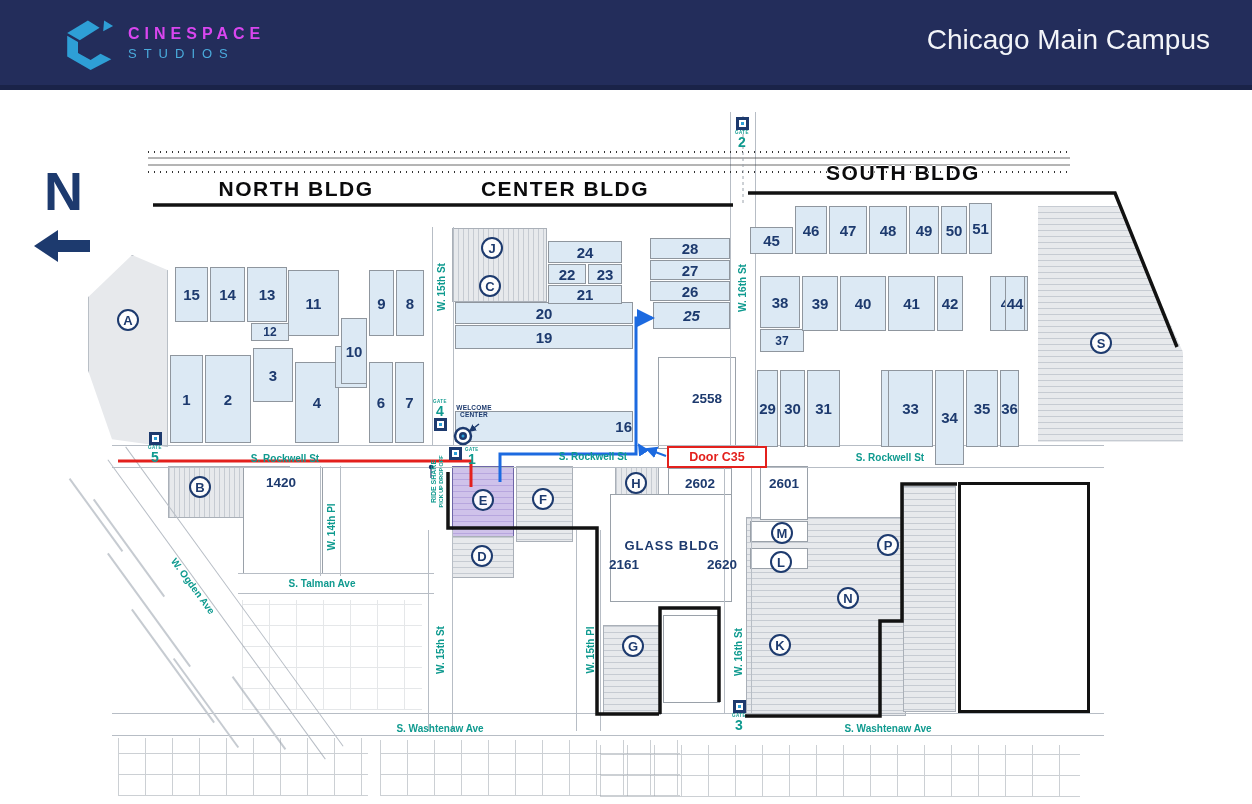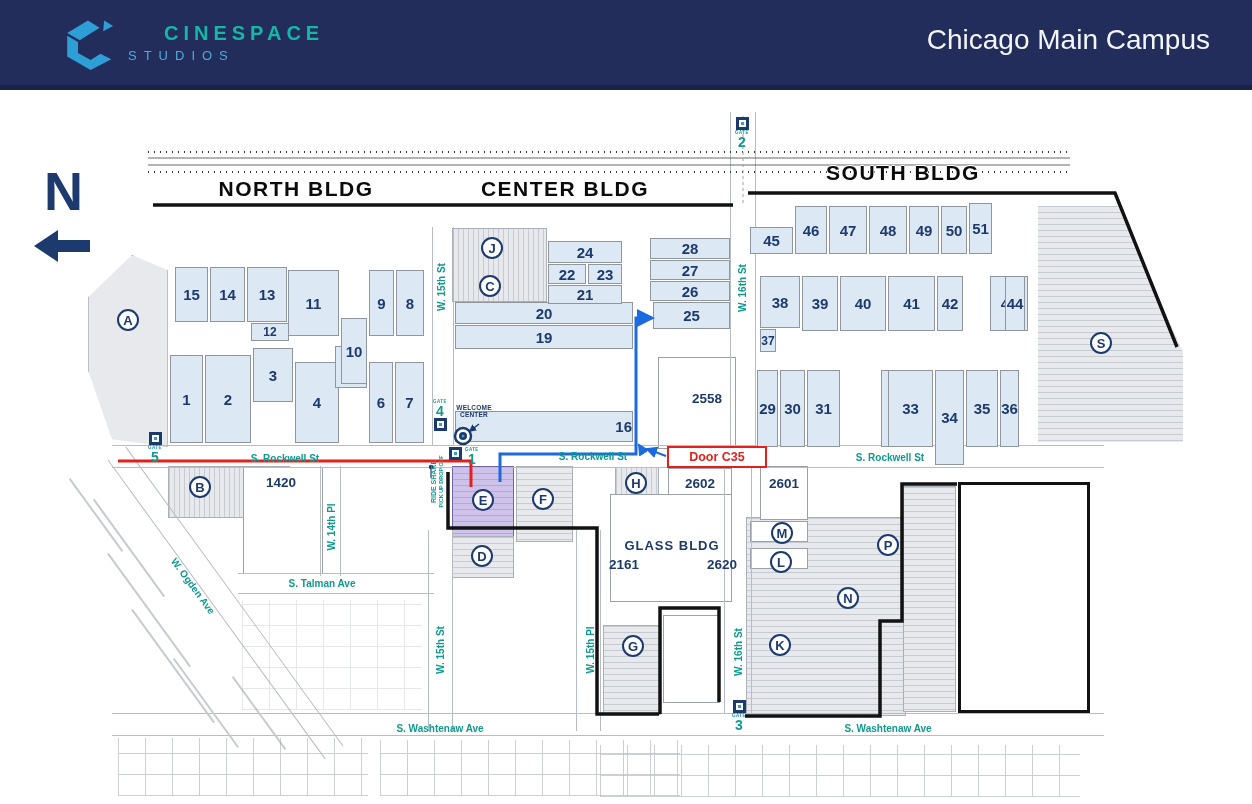--- a/index.html
+++ b/index.html
@@ -2,21 +2,21 @@
 <html><head>
 <meta charset="utf-8">
 <style>
   html,body{margin:0;padding:0;background:#fff;}
   .page{position:relative;width:1252px;height:804px;overflow:hidden;background:#fff;
         font-family:"Liberation Sans", sans-serif;}
   
   .hdr{position:absolute;left:0;top:0;width:1252px;height:90px;background:#232d5b;
        border-bottom:5px solid #1a2348;z-index:30;display:flex;align-items:center;box-sizing:border-box;}
   .brand{display:flex;align-items:center;gap:14px;margin-left:60px;}
-  .brand .bt1{color:#14b8a6;font-size:20px;font-weight:bold;letter-spacing:5px;margin-left:36px;}
+  .brand .bt1{color:#d946ef;font-size:16px;font-weight:bold;letter-spacing:5px;}
   .brand .bt2{color:#4aabdc;font-size:13px;letter-spacing:7px;margin-top:3px;}
   .hdr h1{position:absolute;right:42px;top:24px;margin:0;color:#f3f5f9;font-size:28px;font-weight:400;}
   
   .map{position:absolute;inset:0;z-index:1;}
   .abs{position:absolute;box-sizing:border-box;}
   
   .lot{background:#e7e9ec;border:1px solid #aab0b8;}
   .hatch-h{background-image:repeating-linear-gradient(180deg,#c6cbd2 0 1px,transparent 1px 6px);}
   .hatch-v{background-image:repeating-linear-gradient(90deg,#c6cbd2 0 1px,transparent 1px 5px);}
   .purple{background-color:#cfc2ea;border:1px solid #6e66a8;
@@ -28,21 +28,21 @@
   .road-v{border-left:1px solid #b7bdc5;border-right:1px solid #b7bdc5;}
   .diag{position:absolute;width:2px;background:#c6cbd1;transform:rotate(-36deg);}
   .grid{position:absolute;opacity:.5;
         background-image:repeating-linear-gradient(90deg,#9ba2aa 0 1px,transparent 1px 27px),
                          repeating-linear-gradient(0deg,#9ba2aa 0 1px,transparent 1px 21px);}
   
   .stage{position:absolute;background:#dce9f4;border:1px solid #8f969e;display:flex;
          align-items:center;justify-content:center;z-index:3;box-sizing:border-box;}
   .stage span{color:#1d3a6e;font-weight:800;font-size:15px;line-height:1;}
   .stage.sm span{font-size:12px;}
-  .stage.purple{z-index:3;}
+  .stage.purple{z-index:3;font-style:italic;}
   
   .lotc{position:absolute;width:22px;height:22px;border:2px solid #1d3a6e;border-radius:50%;
         background:rgba(255,255,255,.9);color:#1d3a6e;font-weight:800;font-size:13px;
         display:flex;align-items:center;justify-content:center;z-index:7;box-sizing:border-box;}
   
   .street{position:absolute;color:#0f9a8f;font-size:10px;font-weight:600;white-space:nowrap;
           transform:translate(-50%,-50%);z-index:7;}
   .addr{position:absolute;color:#1d3a6e;font-size:13.5px;font-weight:800;white-space:nowrap;
         transform:translate(-50%,-50%);z-index:6;}
   .bhdr{position:absolute;color:#0b0b0c;font-size:21px;font-weight:600;letter-spacing:1.5px;
@@ -284,21 +284,21 @@
       </div>
       <div class="stage" style="left: 935px; top: 370px; width: 29px; height: 95px;">
         <span>34</span>
       </div>
       <div class="stage" style="left: 966px; top: 370px; width: 32px; height: 77px;">
         <span>35</span>
       </div>
       <div class="stage" style="left: 1000px; top: 370px; width: 19px; height: 77px;">
         <span>36</span>
       </div>
-      <div class="stage sm" style="left: 760px; top: 329px; width: 16px; height: 23px;">
+      <div class="stage sm" style="left: 760px; top: 329px; width: 44px; height: 23px;">
         <span>37</span>
       </div>
       <div class="stage" style="left: 760px; top: 276px; width: 40px; height: 52px;">
         <span>38</span>
       </div>
       <div class="stage" style="left: 802px; top: 276px; width: 36px; height: 55px;">
         <span>39</span>
       </div>
       <div class="stage" style="left: 840px; top: 276px; width: 46px; height: 55px;">
         <span>40</span>

